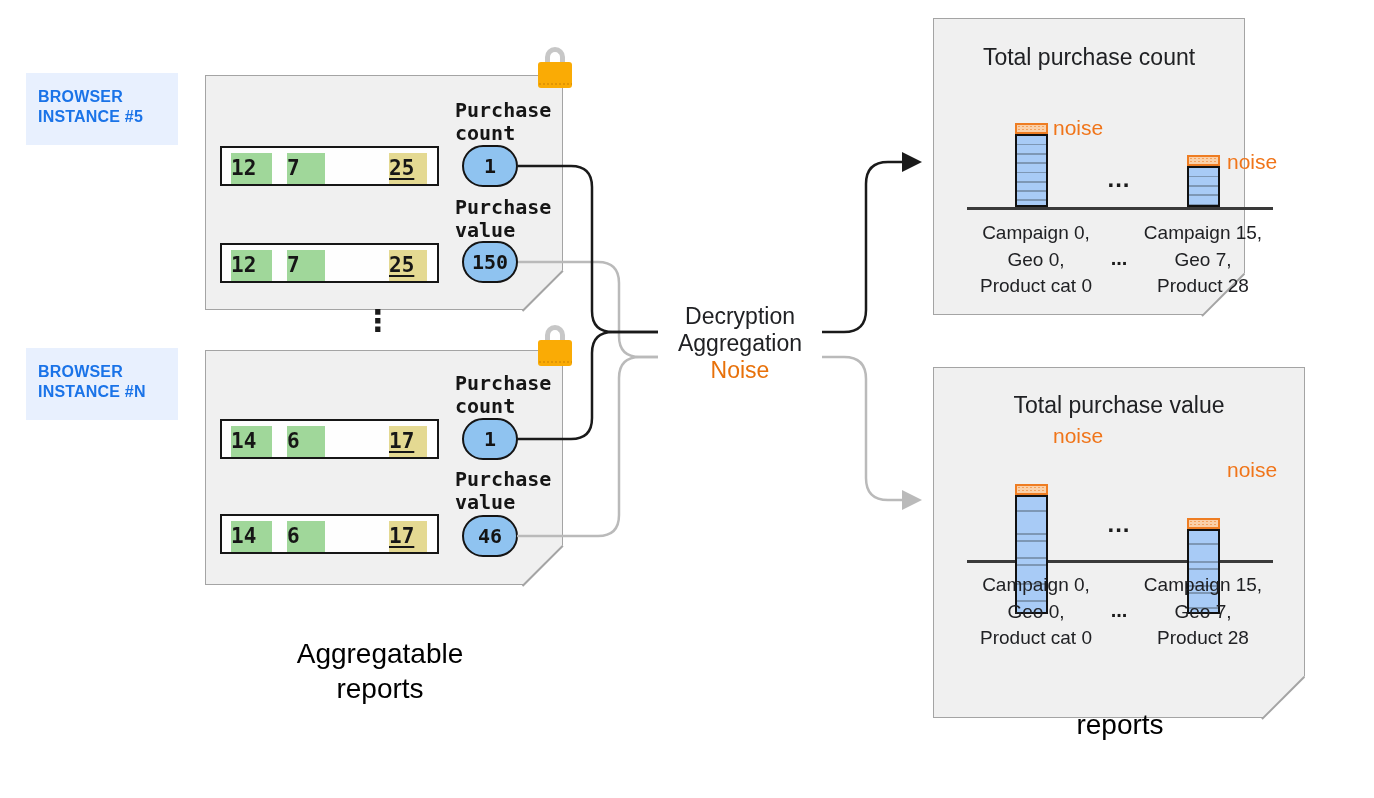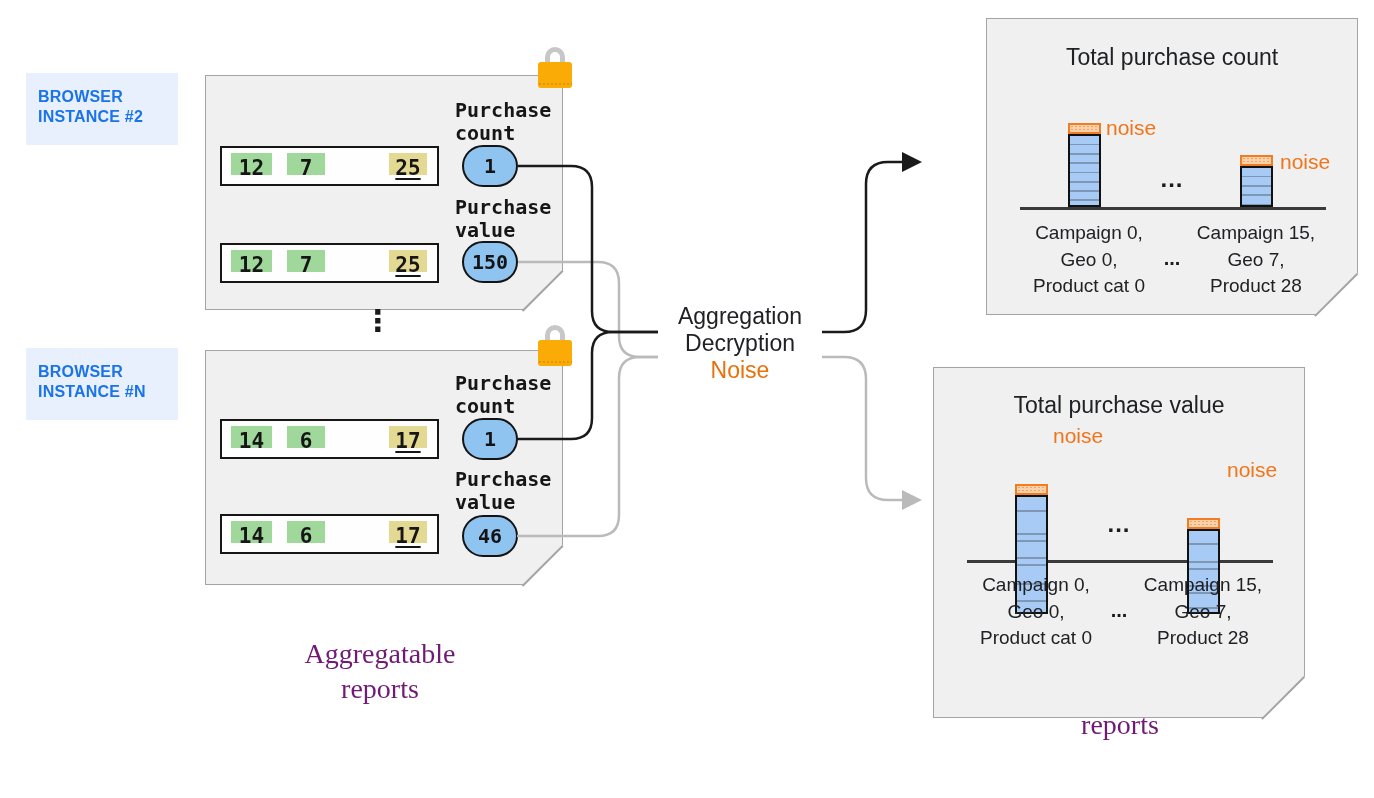--- a/index.html
+++ b/index.html
@@ -24,21 +24,21 @@
   .instance-label {
     position:absolute; left:26px; width:152px; height:72px; background:#e8f0fe;
     color:#1a73e8; font-weight:bold; font-size:16px; line-height:20px;
     padding:14px 0 0 12px; letter-spacing:.2px;
   }
   .report-row {
     position:absolute; width:219px; height:40px; background:#fefefe;
     border:2px solid #161616;
   }
   .chip {
-    position:absolute; top:5px; height:22px; text-align:center;
+    position:absolute; top:5px; height:31px; 
     font-family:"DejaVu Sans Mono", monospace; font-weight:bold; font-size:21px;
     line-height:30px; color:#161616;
   }
   .chip.green { background:#a0d79a; }
   .chip.yellow { background:#e4d992; }
   .chip.yellow span { text-decoration:underline; text-underline-offset:3px; text-decoration-thickness:2px; }
   .metric-label {
     position:absolute; left:250px; width:110px;
     font-family:"DejaVu Sans Mono", monospace; font-weight:bold; font-size:20px;
     line-height:23px; color:#161616;
@@ -106,33 +106,33 @@
     background-color:#fad1aa; border:2.5px solid #ee7d23;
     background-image:radial-gradient(rgba(238,125,35,.55) 1px, transparent 1.2px);
     background-size:4px 3px;
   }
   .noise-label { position:absolute; font-size:21px; color:#f0751a; }
   .bar-dots { position:absolute; width:44px; text-align:center; font-size:24px; font-weight:bold; color:#1a1a1a; letter-spacing:1px; }
   .xlabel { position:absolute; width:150px; text-align:center; font-size:19px; line-height:26.5px; color:#202124; }
   .xlabel-dots { position:absolute; width:44px; text-align:center; font-size:20px; font-weight:bold; color:#1a1a1a; }
 
   
-  .caption { position:absolute; width:220px; text-align:center; font-size:28px; line-height:35px; color:#701a75;font-family:Liberation Serif, serif; }
+  .caption { position:absolute; width:220px; text-align:center; font-size:28px; line-height:35px; color:#000000; }
 
   
   #wires { position:absolute; left:0; top:0; z-index:6; pointer-events:none; }
 </style>
 </head>
 <body>
 
 <div id="canvas">
 
   <div class="instance-label" style="top:73px;">
     <div>BROWSER</div>
-    <div>INSTANCE #2</div>
+    <div>INSTANCE #5</div>
   </div>
   <div class="instance-label" style="top:348px;">
     <div>BROWSER</div>
     <div>INSTANCE #N</div>
   </div>
 
   <div class="panel-wrap" style="left:205px; top:75px; width:358px; height:235px;">
     <div class="panel-bg fold40"></div>
     <div class="fold-line40"></div>
 
@@ -194,26 +194,26 @@
     </div>
     <div class="pill" style="top:165px;">46</div>
   </div>
 
   <div class="lock" style="left:538px; top:325px; height:41px;">
     <div class="shackle"></div>
     <div class="body"></div>
   </div>
 
   <div class="process-text">
+    <div>Decryption</div>
     <div>Aggregation</div>
-    <div>Decryption</div>
     <div class="noise-step">Noise</div>
   </div>
 
-  <div class="panel-wrap" style="left:986px; top:18px; width:372px; height:297px;">
+  <div class="panel-wrap" style="left:933px; top:18px; width:312px; height:297px;">
     <div class="panel-bg fold42"></div>
     <div class="fold-line42"></div>
 
     <div class="chart-title">Total purchase count</div>
     <div class="axis" style="top:189px;"></div>
 
     <div class="bar uniform" style="left: 82px; bottom: 108px; height: 73px;"></div>
     <div class="noise-cap" style="left:82px; bottom:181px;"></div>
     <div class="noise-label" style="left:120px; top:98px;">noise</div>
 

